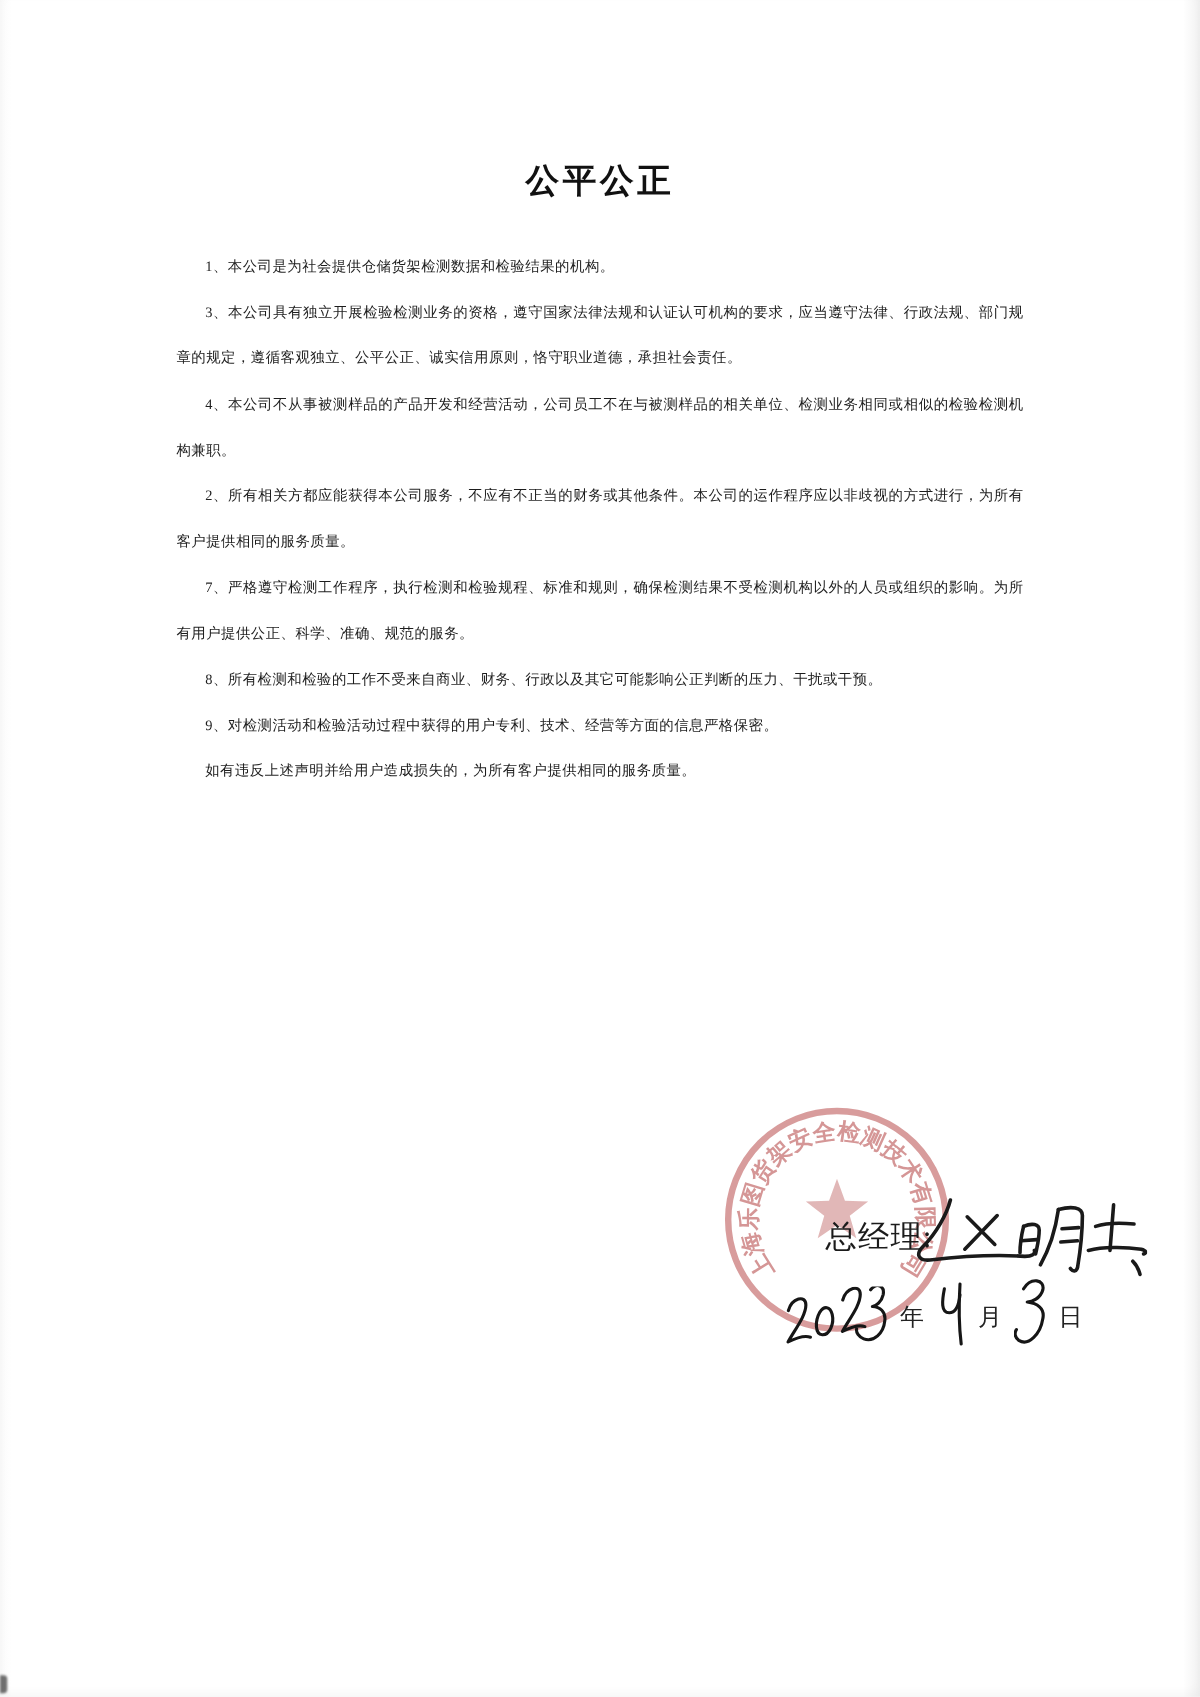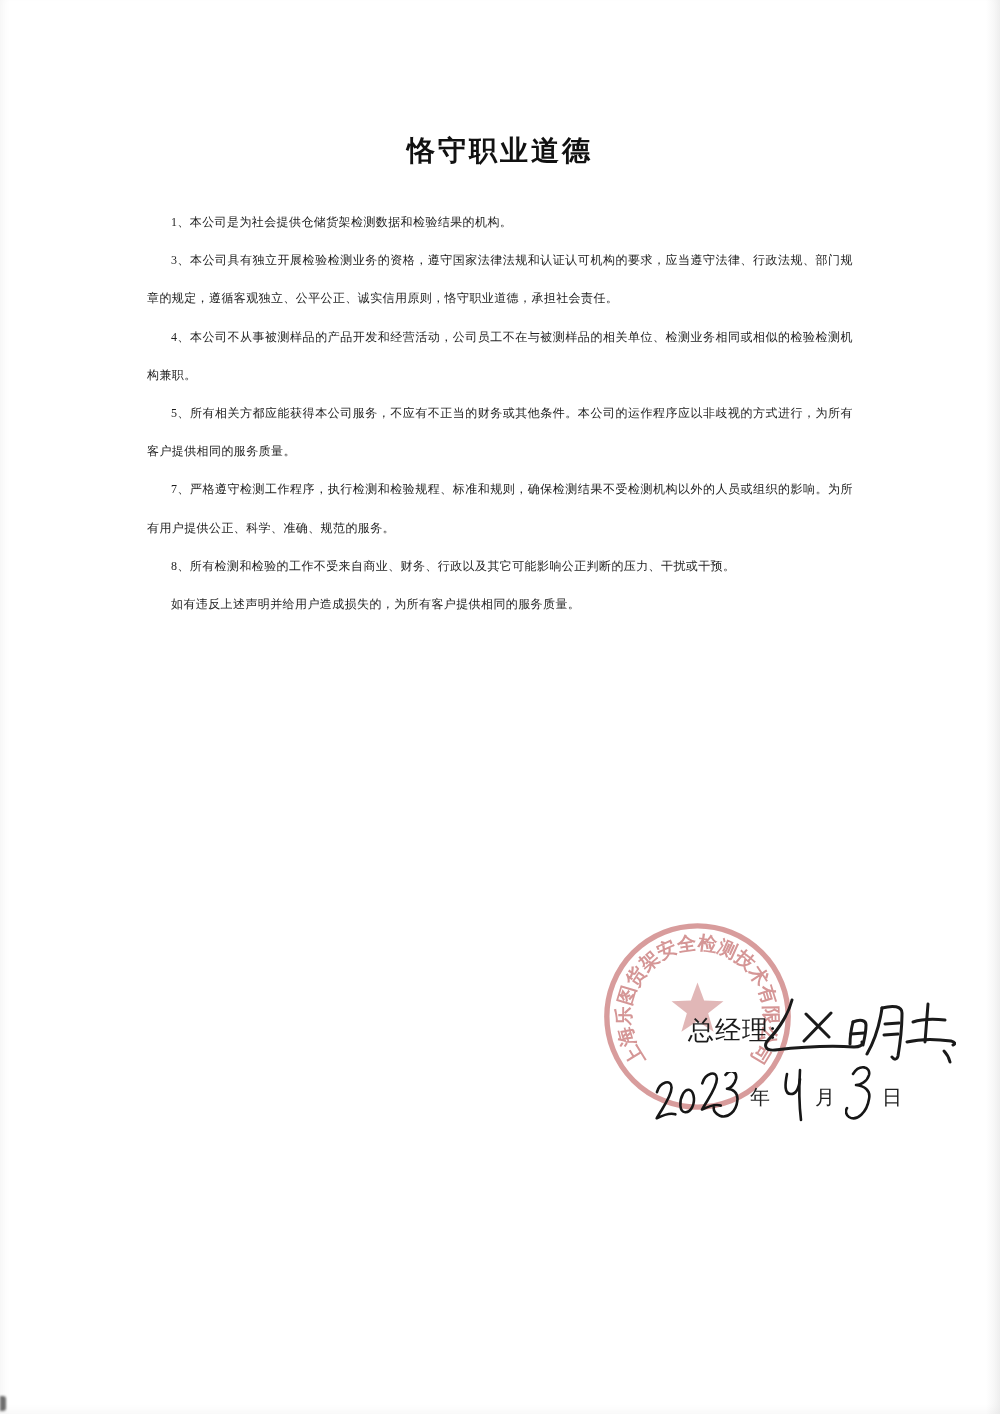--- a/index.html
+++ b/index.html
@@ -63,29 +63,30 @@
   .corner-mark{
     position:absolute;left:0;bottom:3px;width:6px;height:15px;
     background:#6f6f6f;filter:blur(1px);border-radius:0 3px 3px 0;
   }
 </style>
 </head>
 <body>
 
 <div class="page">
 
-  <h1 class="doc-title">恪守职业道德</h1>
+  <h1 class="doc-title">公平公正</h1>
 
   <div class="paragraphs" id="paragraphs">
       <p>1、本公司是为社会提供仓储货架检测数据和检验结果的机构。</p>
       <p>3、本公司具有独立开展检验检测业务的资格，遵守国家法律法规和认证认可机构的要求，应当遵守法律、行政法规、部门规章的规定，遵循客观独立、公平公正、诚实信用原则，恪守职业道德，承担社会责任。</p>
       <p>4、本公司不从事被测样品的产品开发和经营活动，公司员工不在与被测样品的相关单位、检测业务相同或相似的检验检测机构兼职。</p>
-      <p>5、所有相关方都应能获得本公司服务，不应有不正当的财务或其他条件。本公司的运作程序应以非歧视的方式进行，为所有客户提供相同的服务质量。</p>
+      <p>2、所有相关方都应能获得本公司服务，不应有不正当的财务或其他条件。本公司的运作程序应以非歧视的方式进行，为所有客户提供相同的服务质量。</p>
       <p>7、严格遵守检测工作程序，执行检测和检验规程、标准和规则，确保检测结果不受检测机构以外的人员或组织的影响。为所有用户提供公正、科学、准确、规范的服务。</p>
       <p>8、所有检测和检验的工作不受来自商业、财务、行政以及其它可能影响公正判断的压力、干扰或干预。</p>
+      <p>9、对检测活动和检验活动过程中获得的用户专利、技术、经营等方面的信息严格保密。</p>
       <p>如有违反上述声明并给用户造成损失的，为所有客户提供相同的服务质量。</p>
     </div>
 
   <svg class="seal" viewBox="0 0 200 200" aria-label="上海乐图货架安全检测技术有限公司">
     <circle class="ring" cx="100" cy="100" r="93"></circle>
     <polygon class="star" points="100,65 106.8,83.7 126.6,84.3 110.9,96.6 116.5,115.7 100,104.5 83.5,115.7 89.1,96.6 73.4,84.3 93.2,83.7"></polygon>
     <defs>
       <path id="sealArc" d="M 47.1 144.4 A 69 69 0 1 1 152.9 144.4" fill="none"></path>
     </defs>
     <text>

